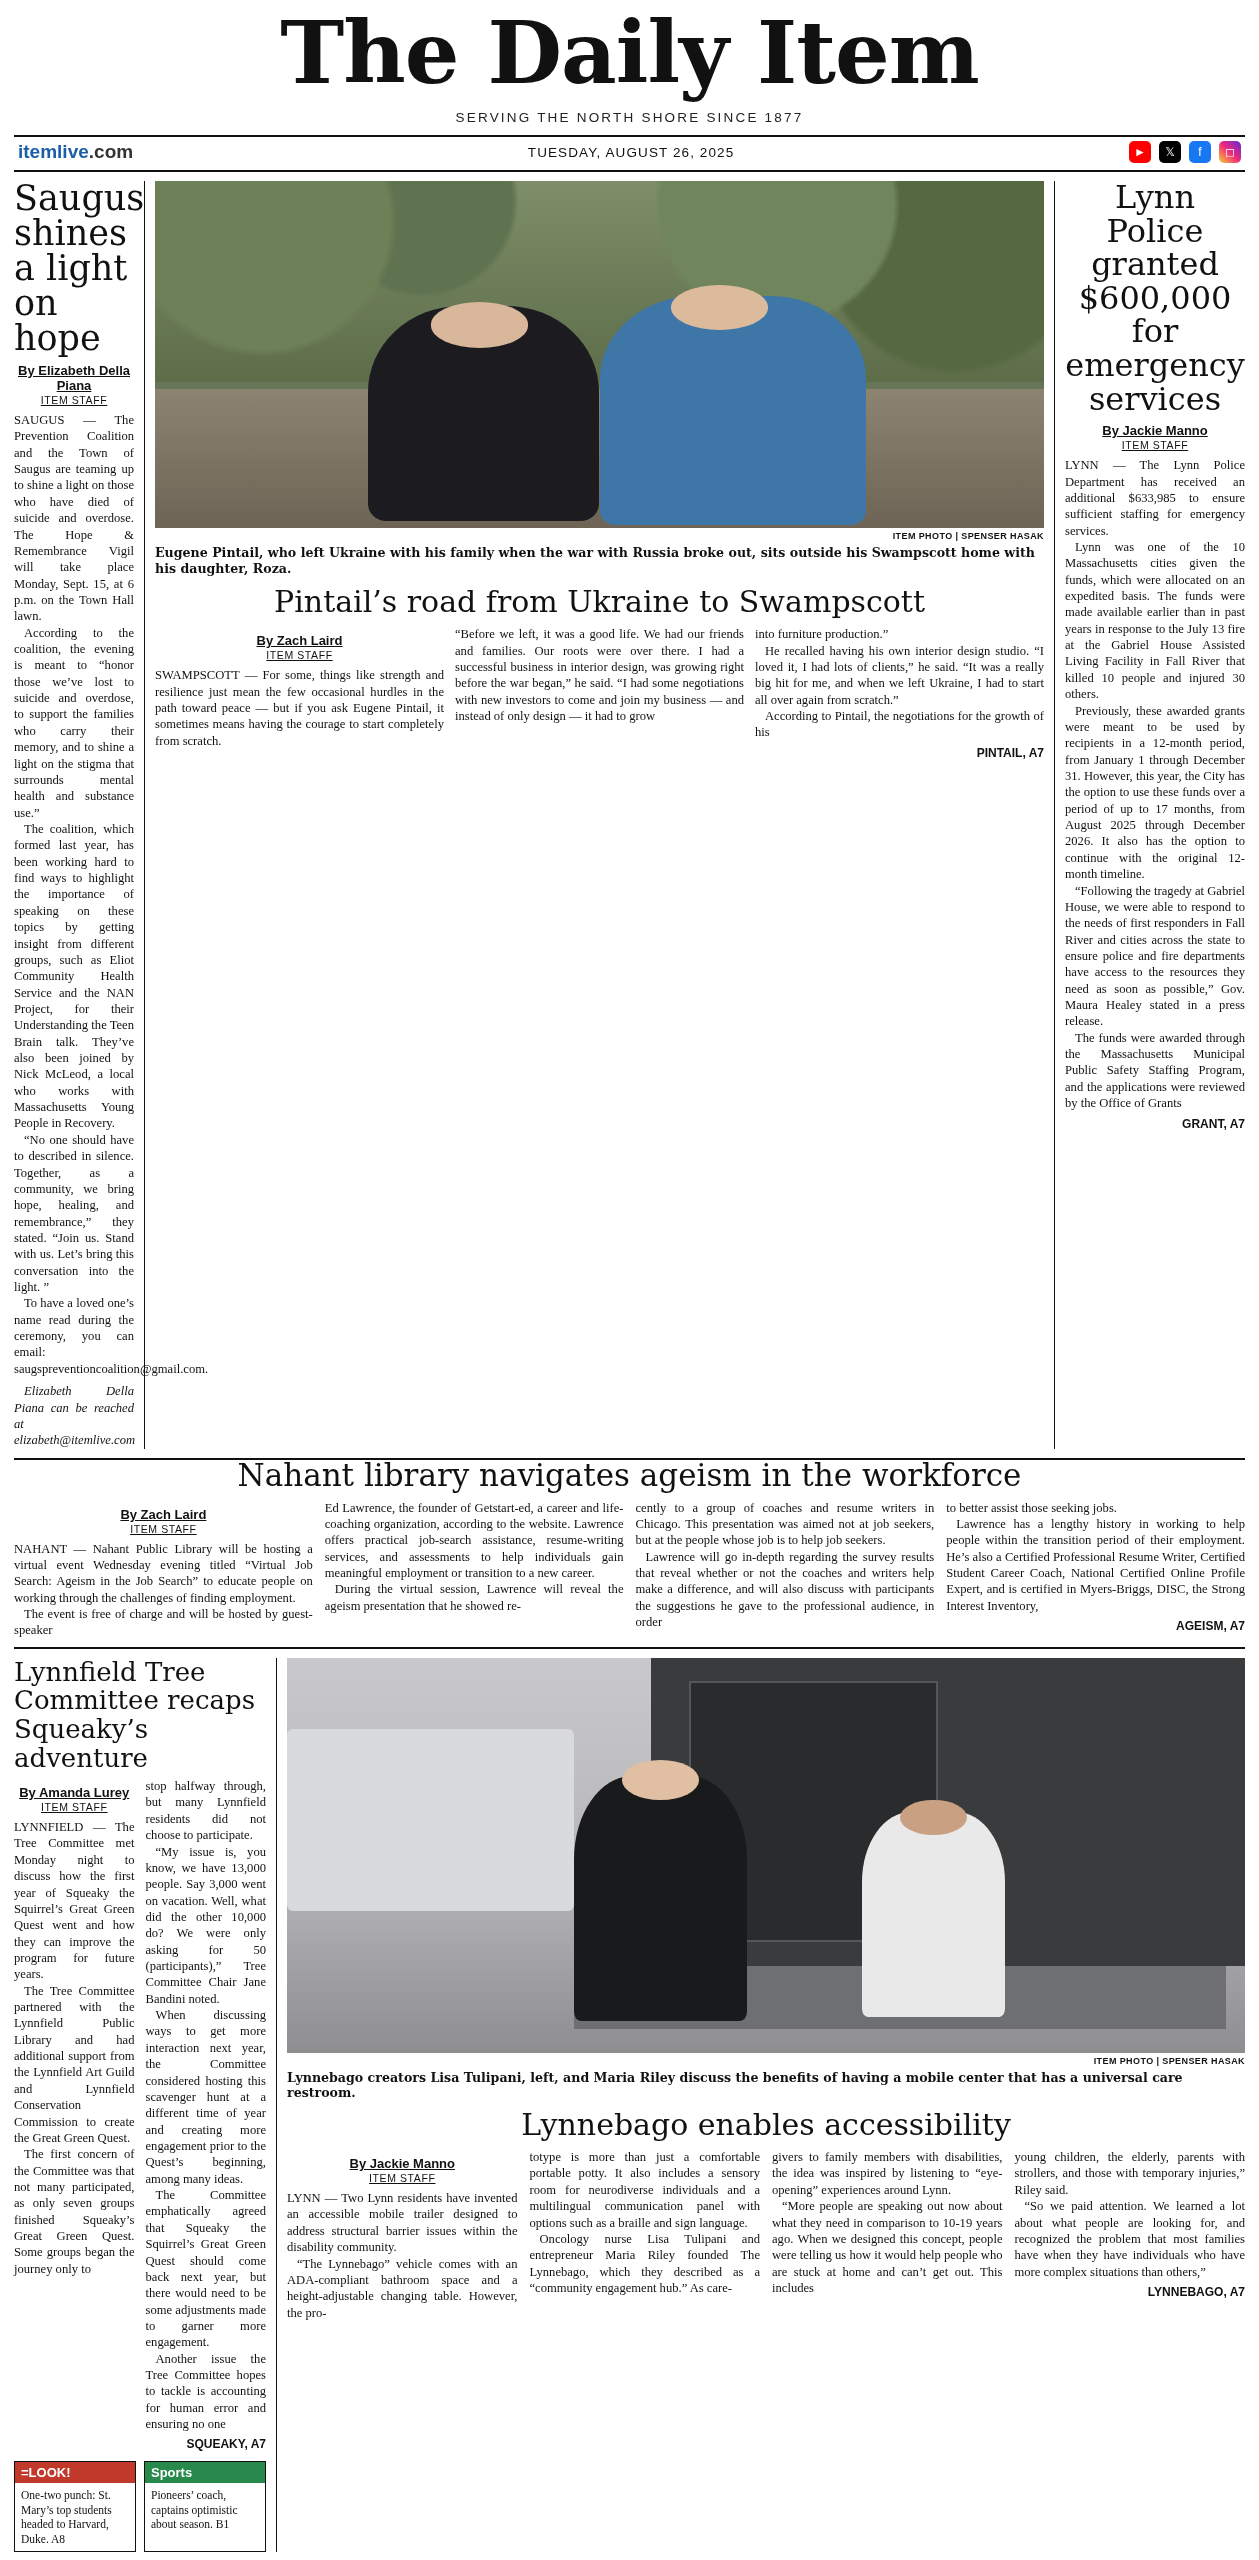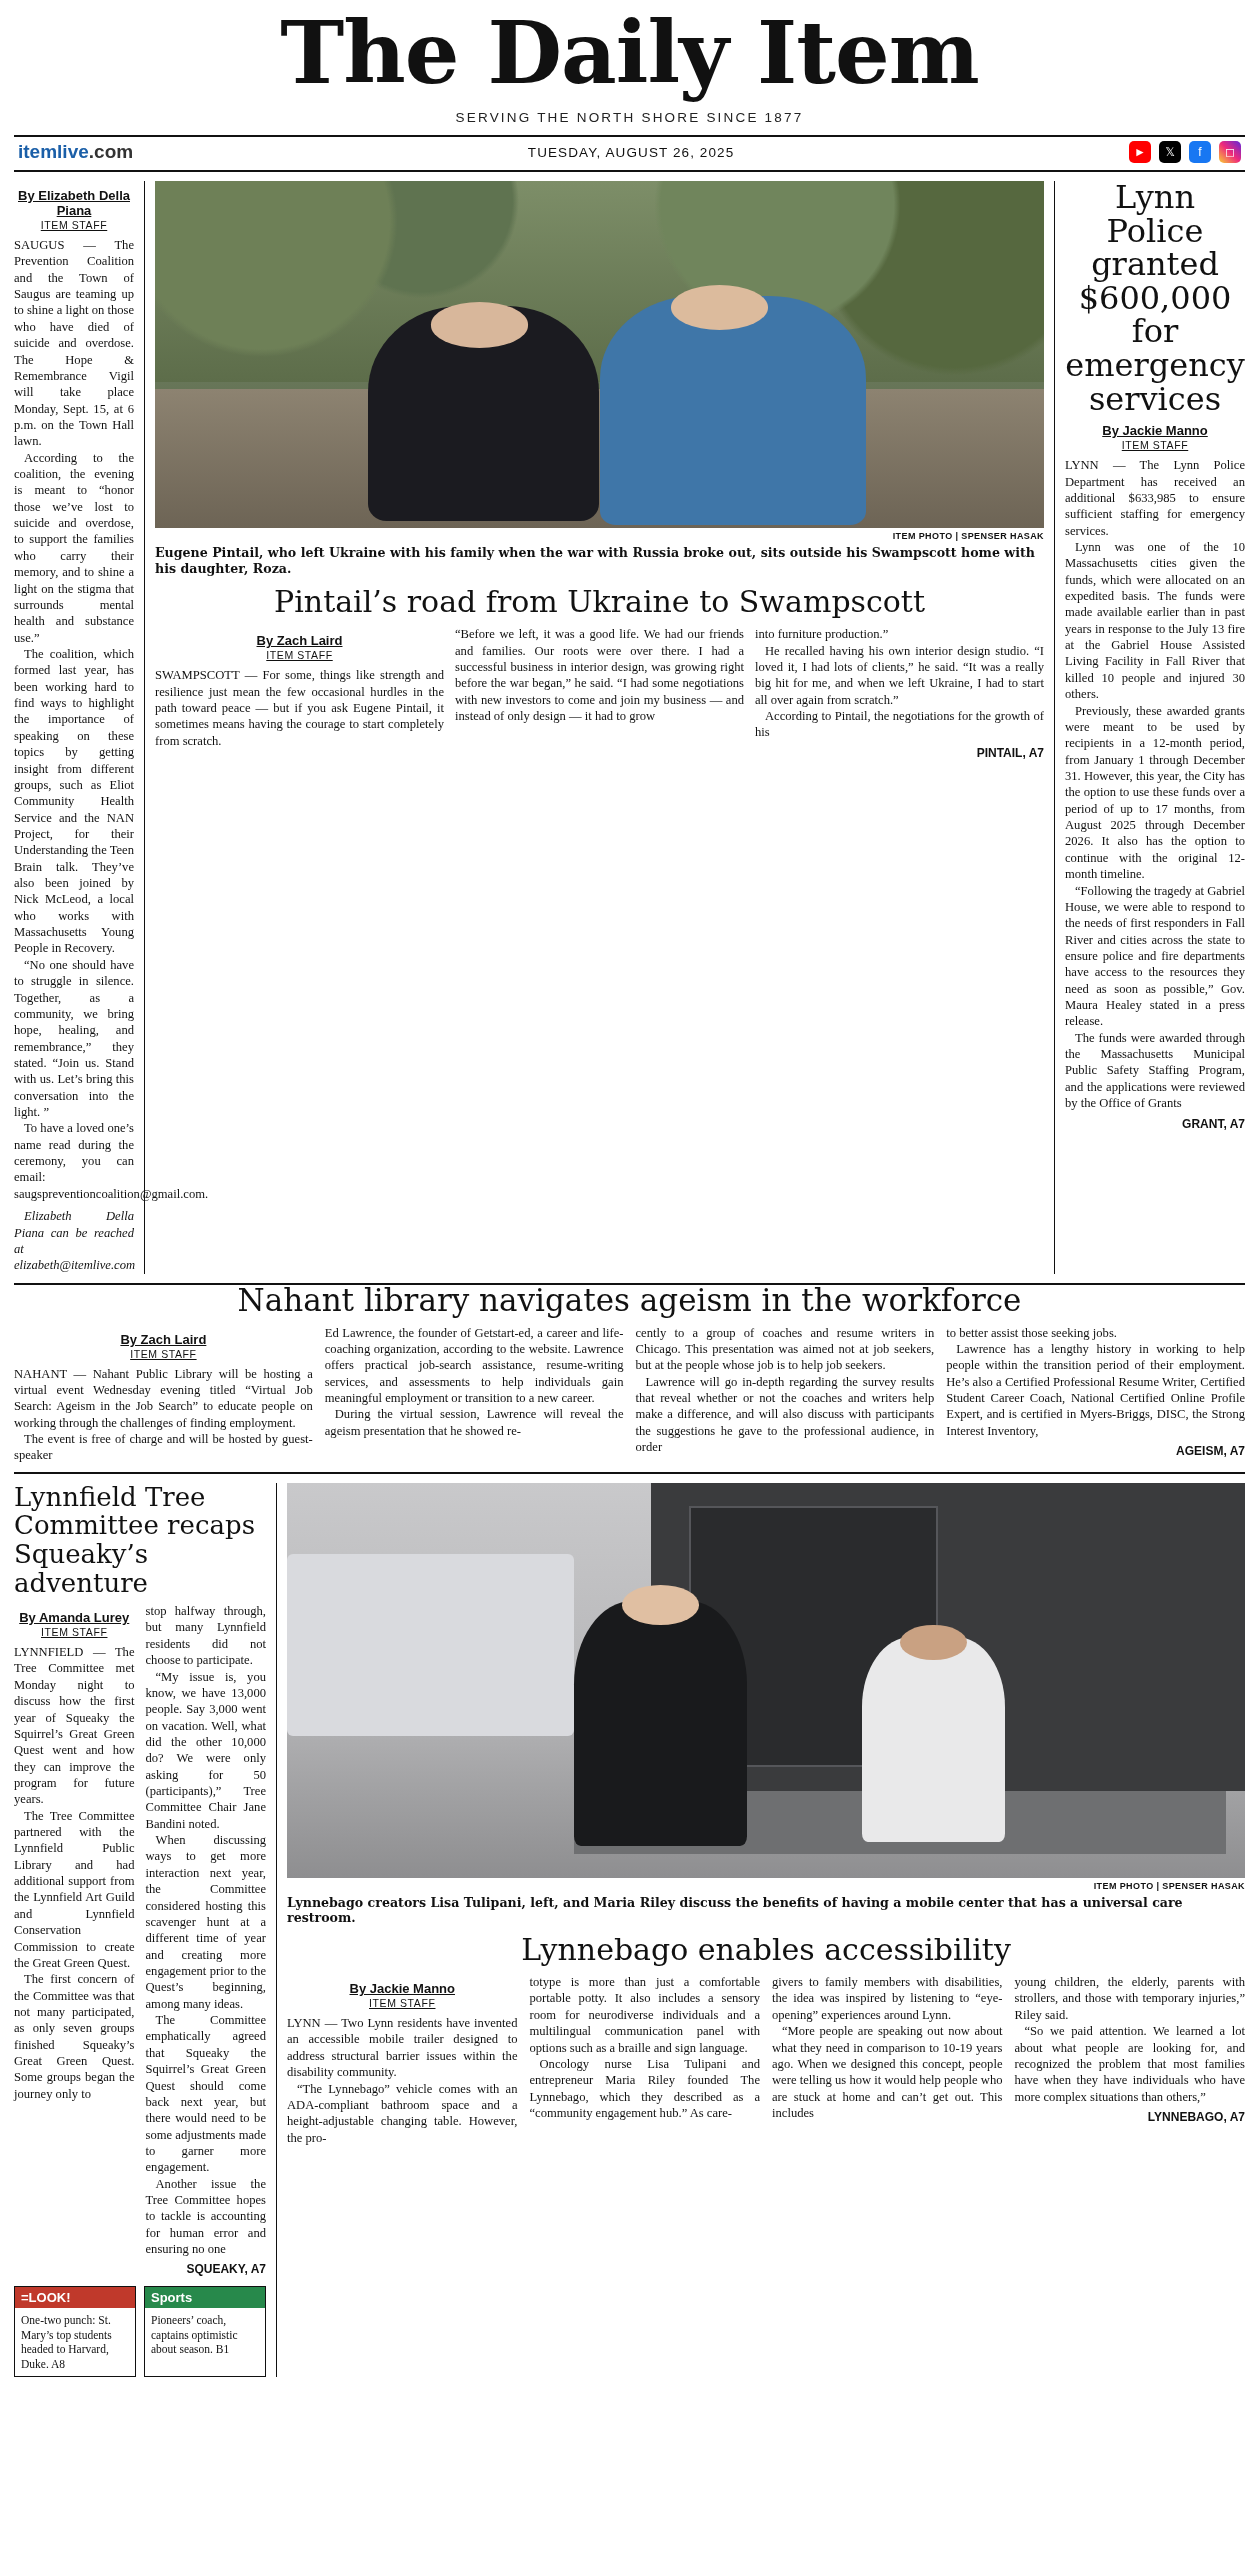--- a/index.html
+++ b/index.html
@@ -198,29 +198,30 @@
       <span class="soc soc-youtube">►</span>
       <span class="soc soc-x">𝕏</span>
       <span class="soc soc-facebook">f</span>
       <span class="soc soc-instagram">◻</span>
     </div>
   </div>
 
   <div class="top-section">
 
     <div class="col-left">
+      <h2 class="hl saugus-hl">Saugus shines a light on hope</h2>
       <div class="byline">
         <span>By Elizabeth Della Piana</span>
         <span class="staff">ITEM STAFF</span>
       </div>
       <div style="margin-top:6px;">
         <p class="body first">SAUGUS — The Prevention Coalition and the Town of Saugus are teaming up to shine a light on those who have died of suicide and overdose. The Hope &amp; Remembrance Vigil will take place Monday, Sept. 15, at 6 p.m. on the Town Hall lawn.</p>
         <p class="body">According to the coalition, the evening is meant to “honor those we’ve lost to suicide and overdose, to support the families who carry their memory, and to shine a light on the stigma that surrounds mental health and substance use.”</p>
         <p class="body">The coalition, which formed last year, has been working hard to find ways to highlight the importance of speaking on these topics by getting insight from different groups, such as Eliot Community Health Service and the NAN Project, for their Understanding the Teen Brain talk. They’ve also been joined by Nick McLeod, a local who works with Massachusetts Young People in Recovery.</p>
-        <p class="body">“No one should have to struggle in silence. Together, as a community, we bring hope, healing, and remembrance,” they stated. “Join us. Stand with us. Let’s bring this conversation into the light. ”</p>
+        <p class="body">“No one should have to described in silence. Together, as a community, we bring hope, healing, and remembrance,” they stated. “Join us. Stand with us. Let’s bring this conversation into the light. ”</p>
         <p class="body">To have a loved one’s name read during the ceremony, you can email: saugspreventioncoalition@gmail.com.</p>
         <p class="body" style="font-style:italic;margin-top:6px;">Elizabeth Della Piana can be reached at elizabeth@itemlive.com</p>
       </div>
     </div>
 
     <div class="divider-v"></div>
 
     <div class="col-mid">
       <div class="photo photo-1">
         <div class="ph-sky"></div>

